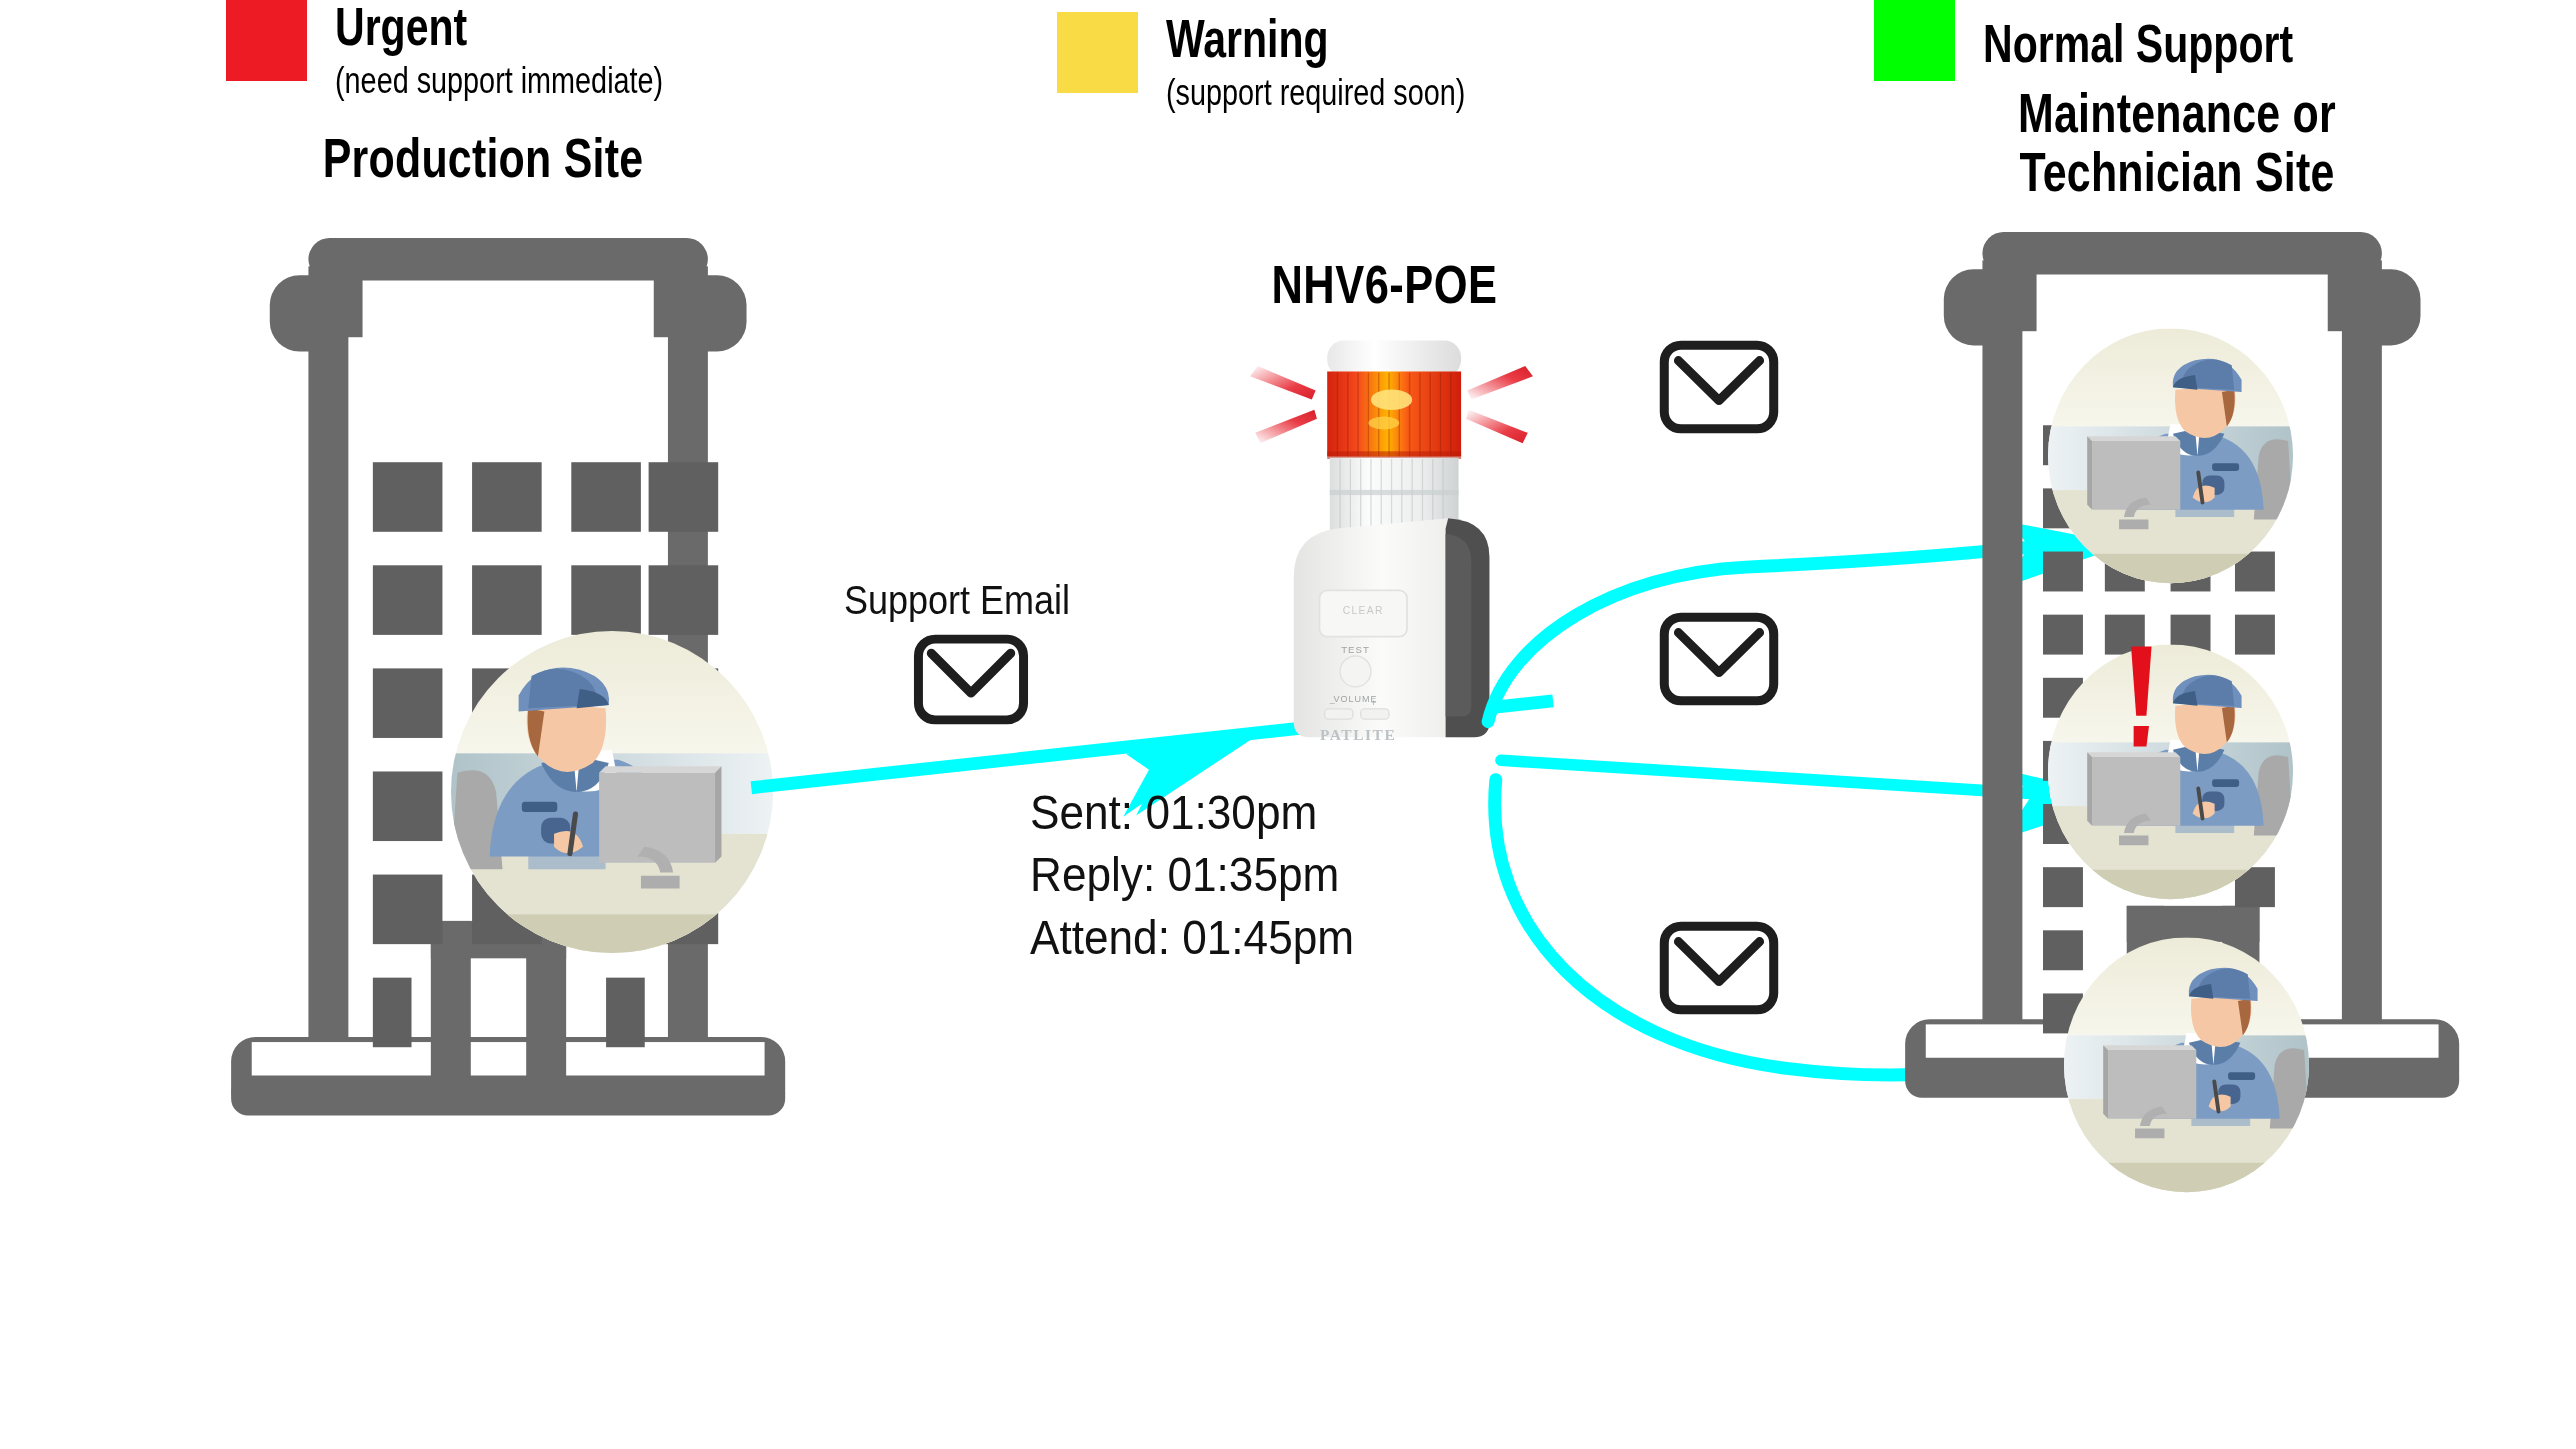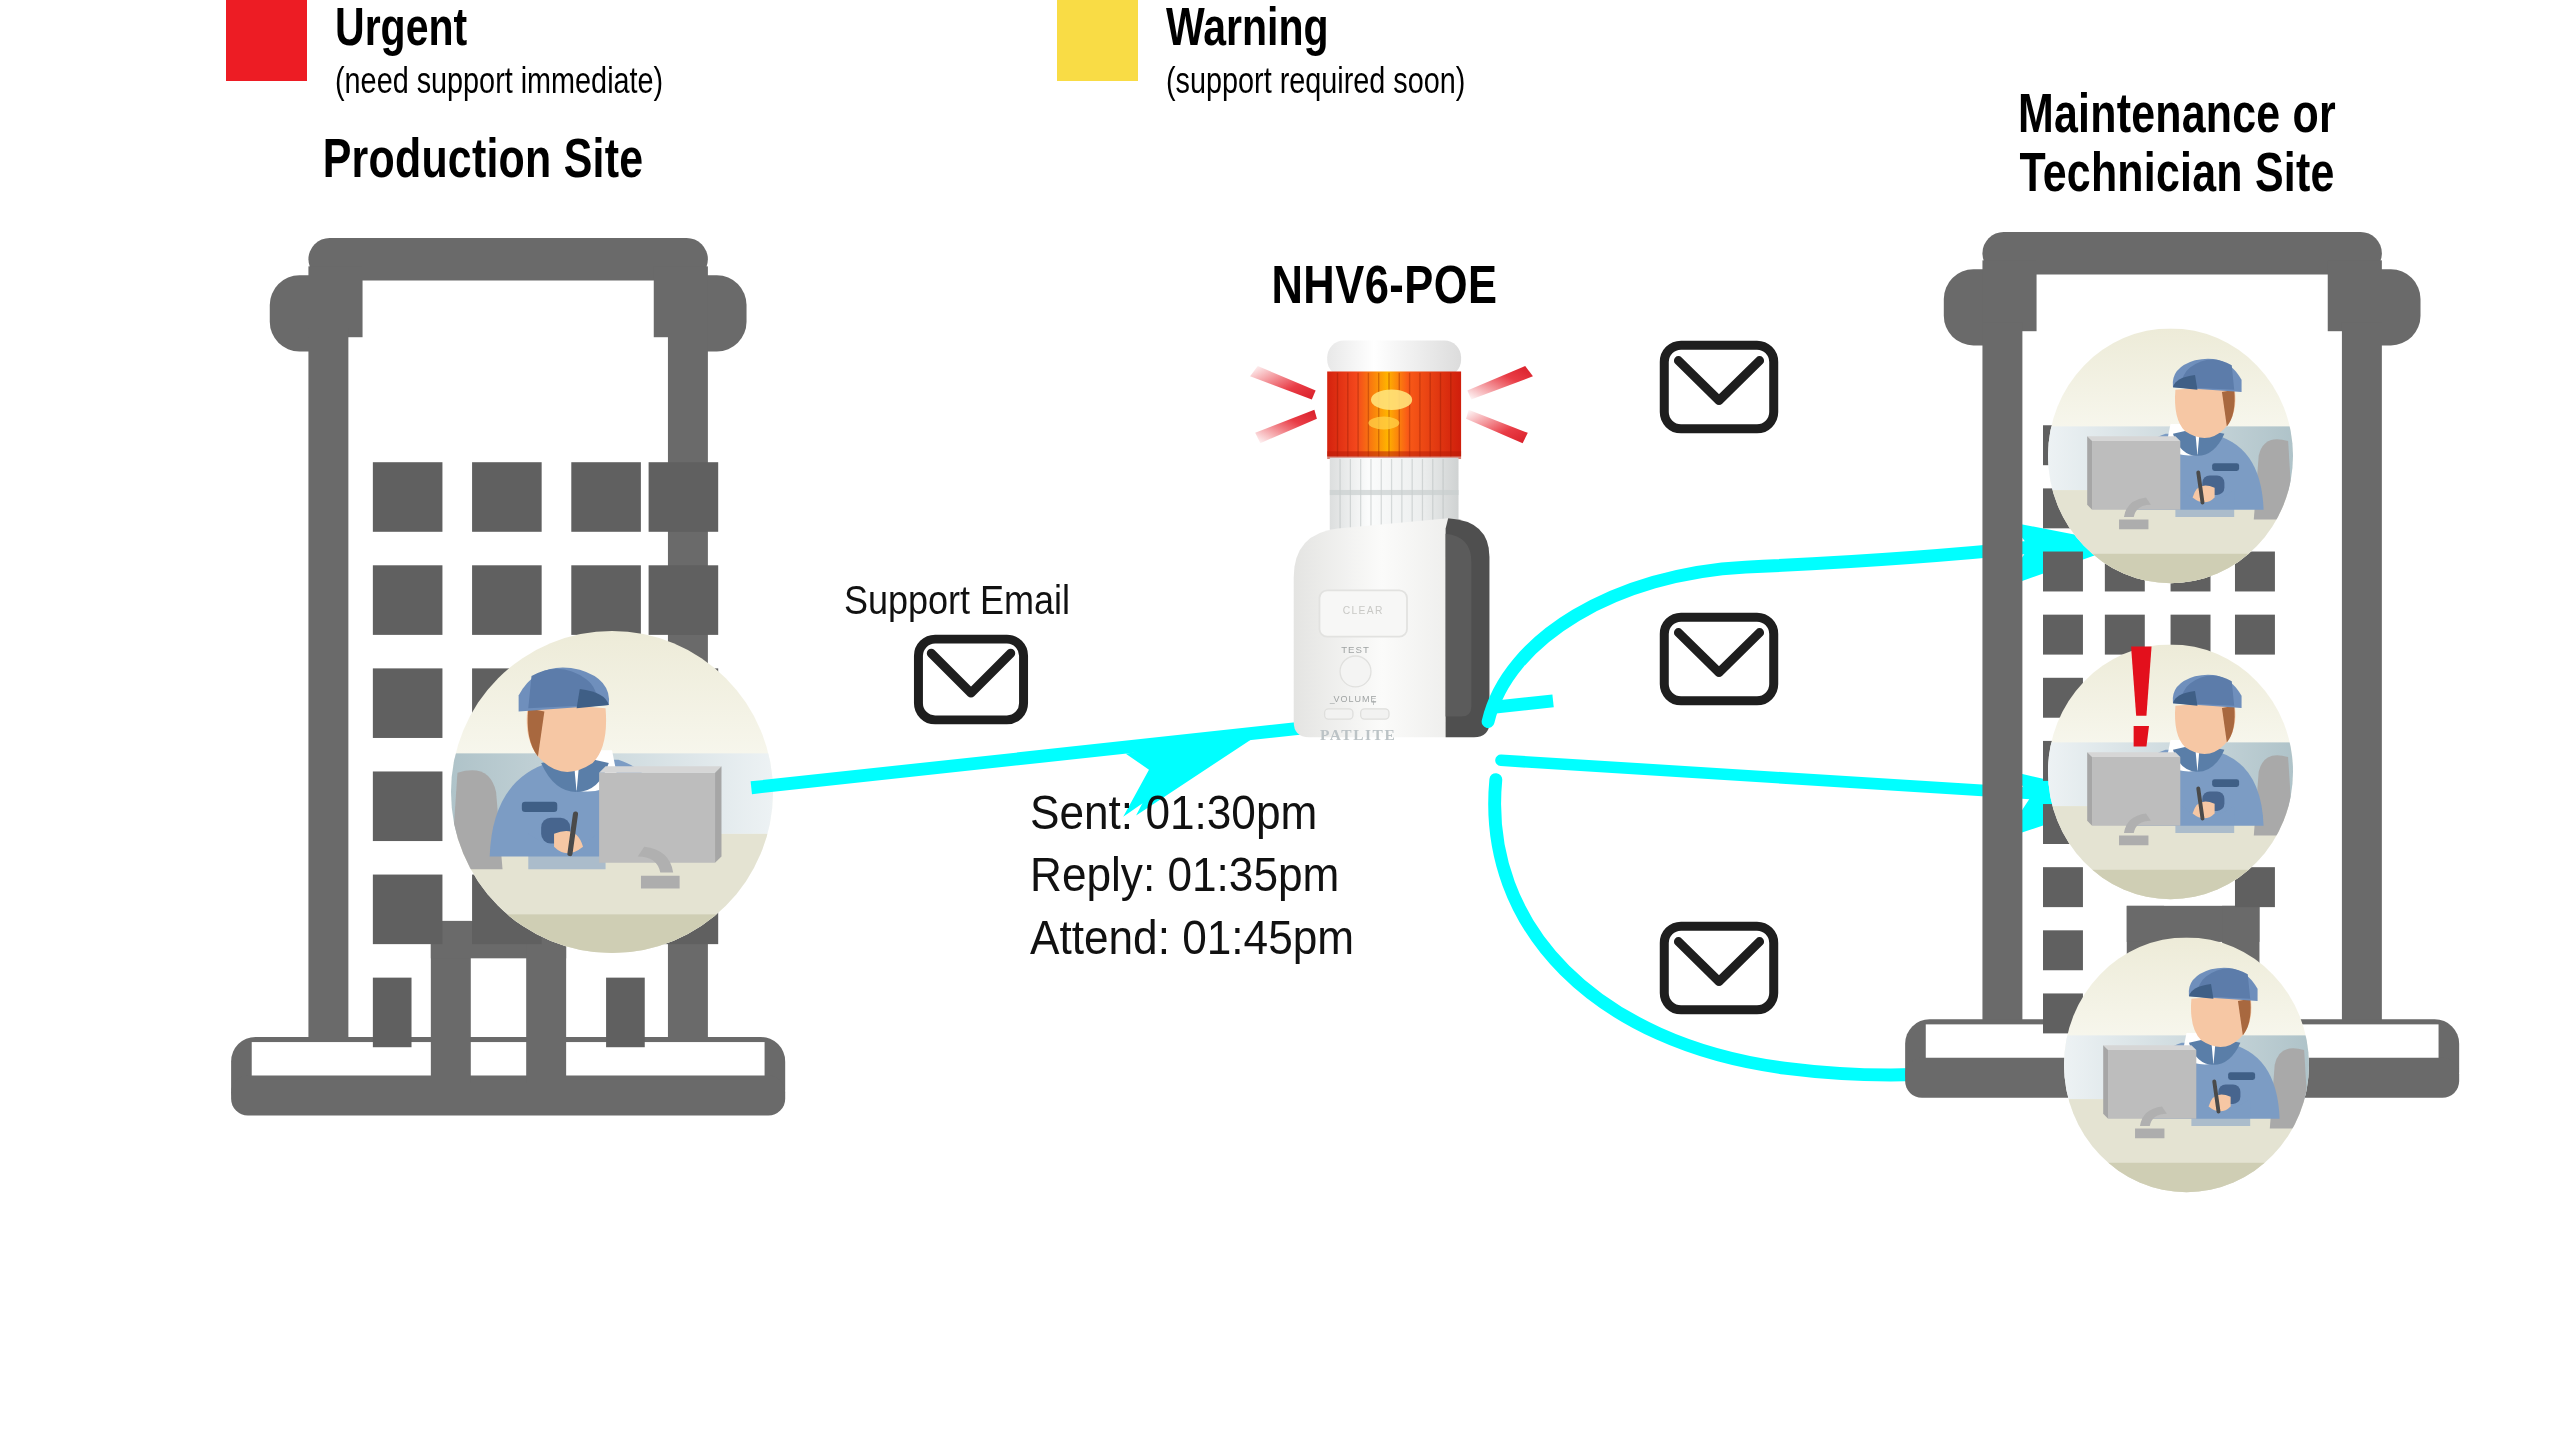--- a/index.html
+++ b/index.html
@@ -505,25 +505,31 @@
   <div class="legend">
 
     <div class="legend-item" style="left:180px;top:0;padding-left:46px;">
       <div class="swatch" style="background:#ED1C24;"></div>
       <div class="legend-text">
         <div class="legend-title">Urgent</div>
         <div class="legend-sub">(need support immediate)</div>
       </div>
     </div>
 
-    <div class="legend-item" style="left:1030px;top:0;padding-left:27px;">
+    <div class="legend-item" style="left:1030px;top:12px;padding-left:27px;">
       <div class="swatch" style="background:#F9DC45;"></div>
       <div class="legend-text">
         <div class="legend-title">Warning</div>
         <div class="legend-sub">(support required soon)</div>
       </div>
     </div>
 
+    <div class="legend-item" style="left:1874px;top:0;">
+      <div class="swatch" style="background:#00FF00;"></div>
+      <div class="legend-text">
+        <div class="legend-title center">Normal Support</div>
+      </div>
+    </div>
 
   </div>
 
 </div>
 
 
 </body></html>

